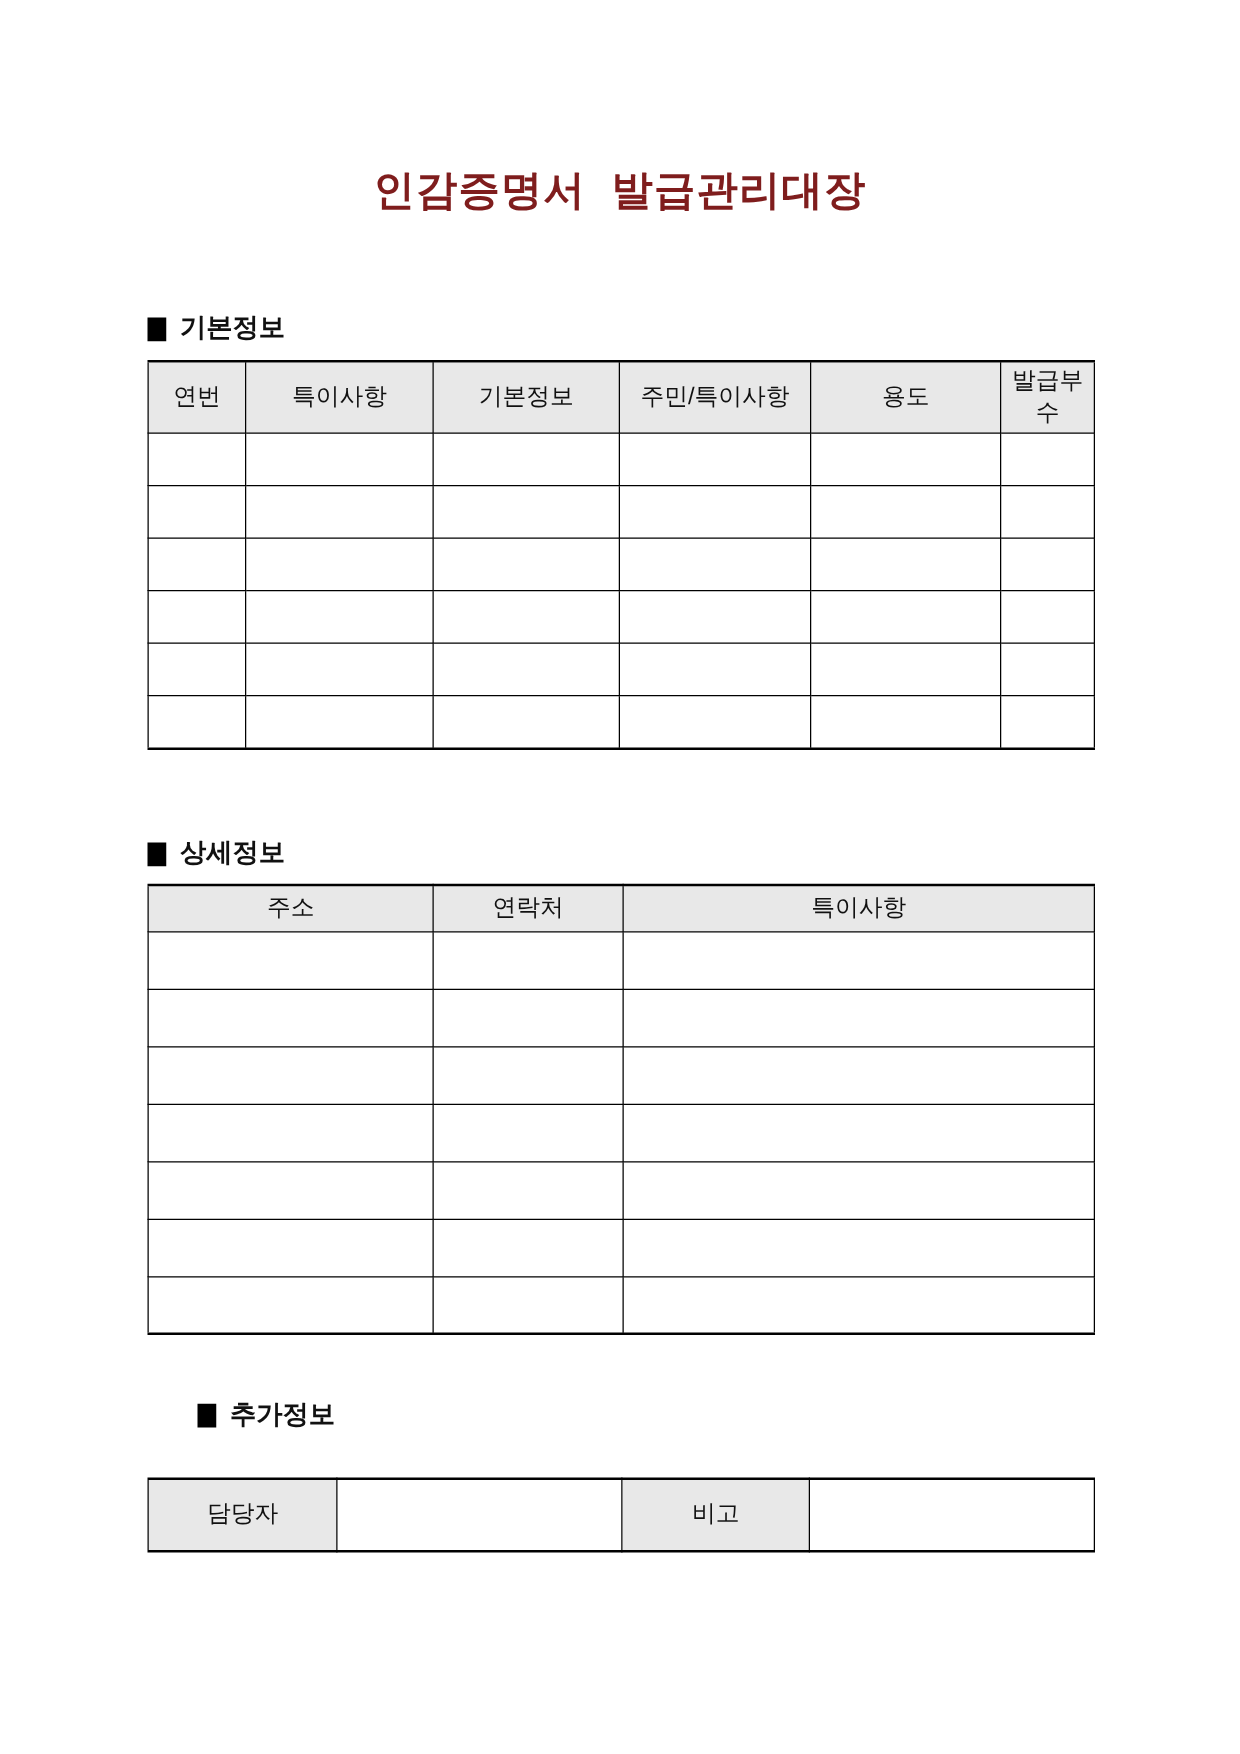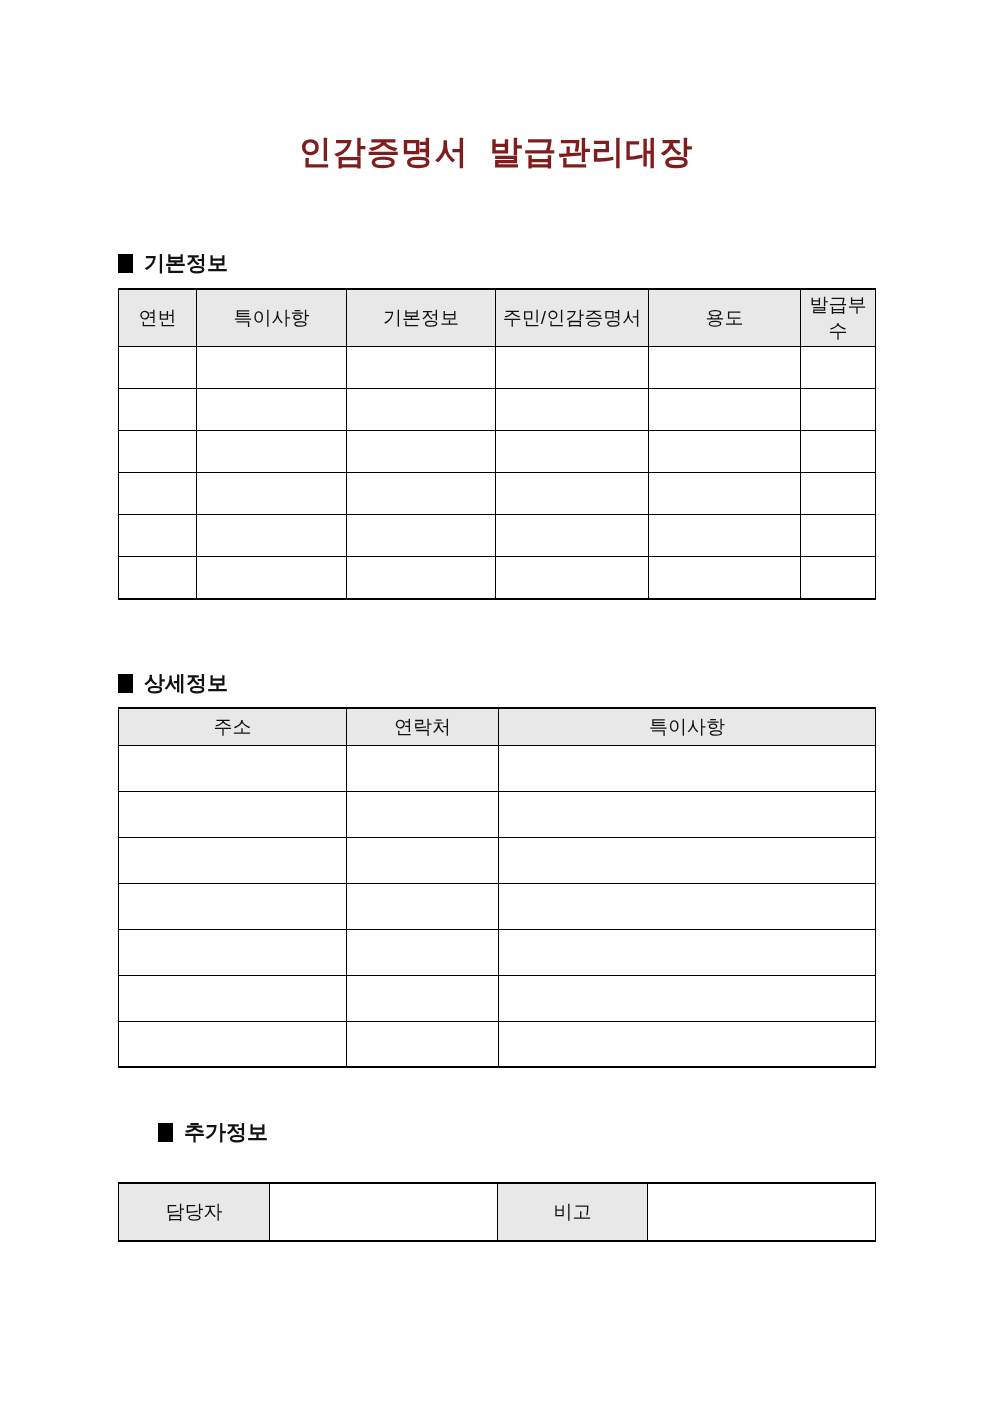--- a/index.html
+++ b/index.html
@@ -101,21 +101,21 @@
         <col style="width:149px">
       <col style="width:153px">
         <col style="width:152px">
         <col style="width:75px">
     </colgroup>
     <thead>
       <tr>
         <th>연번</th>
         <th>특이사항</th>
         <th>기본정보</th>
-        <th>주민/인감증명서</th>
+        <th>주민/특이사항</th>
         <th>용도</th>
         <th>발급부
 수</th>
       </tr>
     </thead>
     <tbody>
         <tr>
           <td></td>
           <td></td>
           <td></td>

